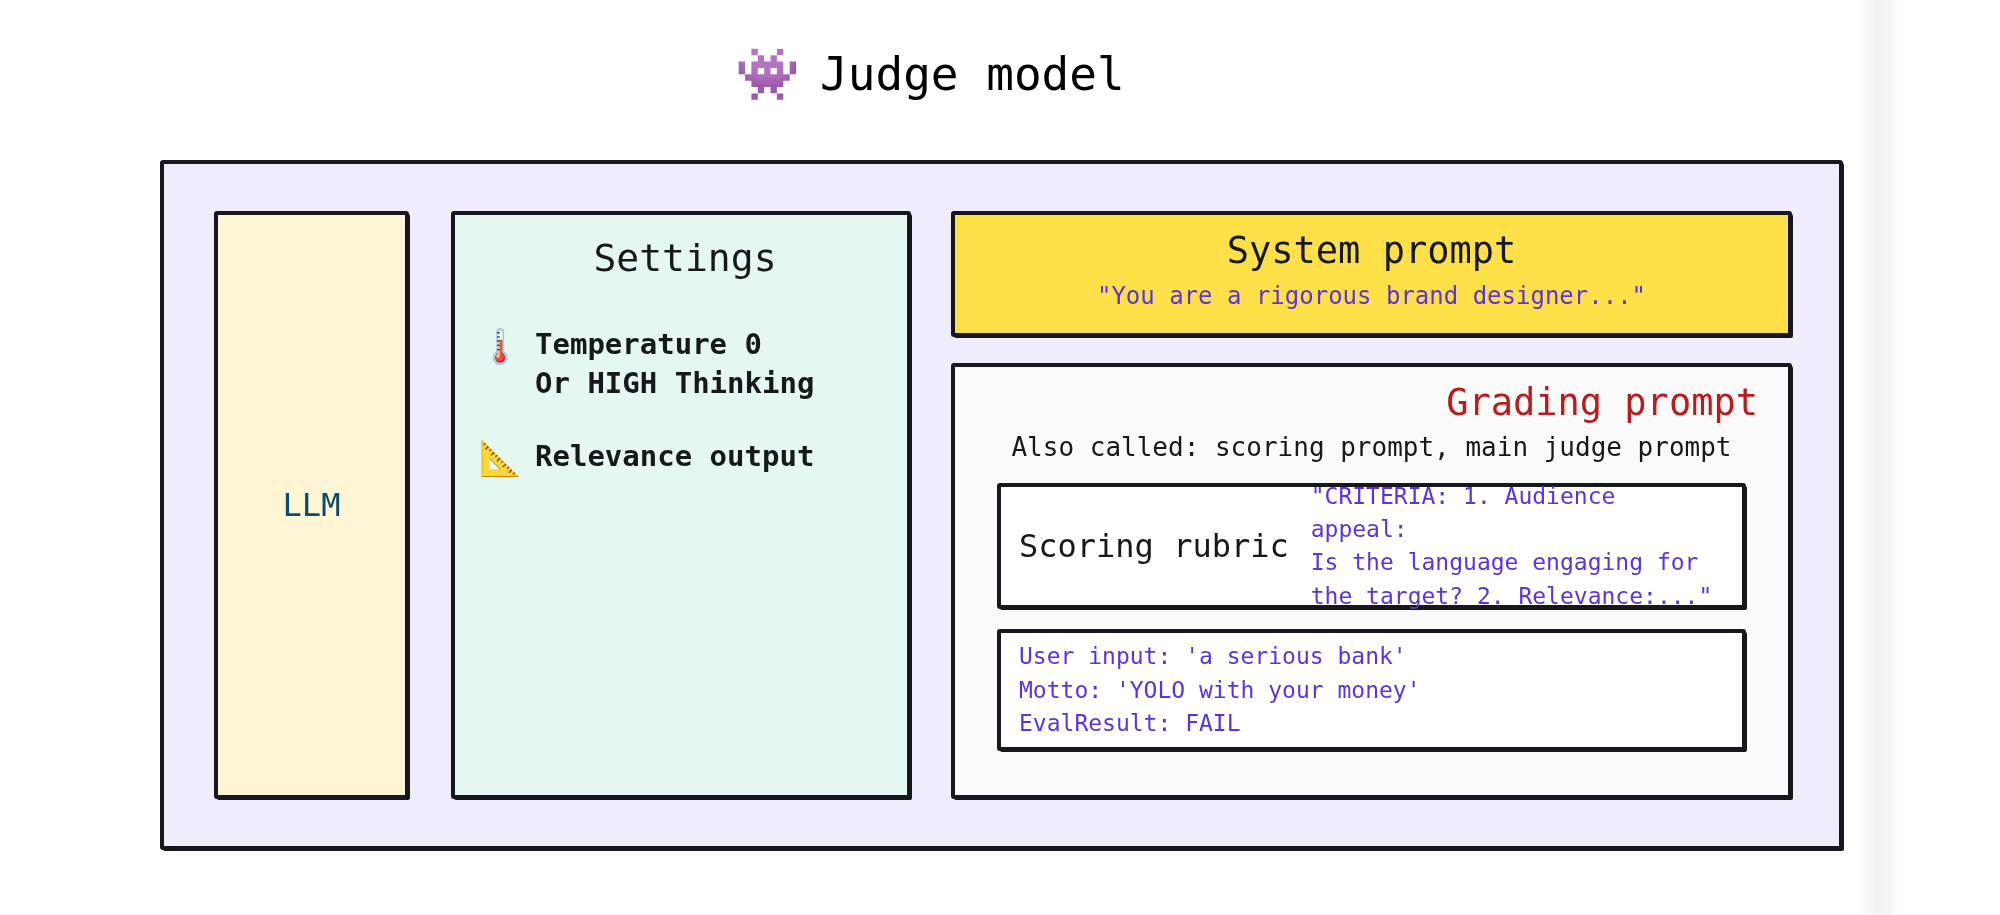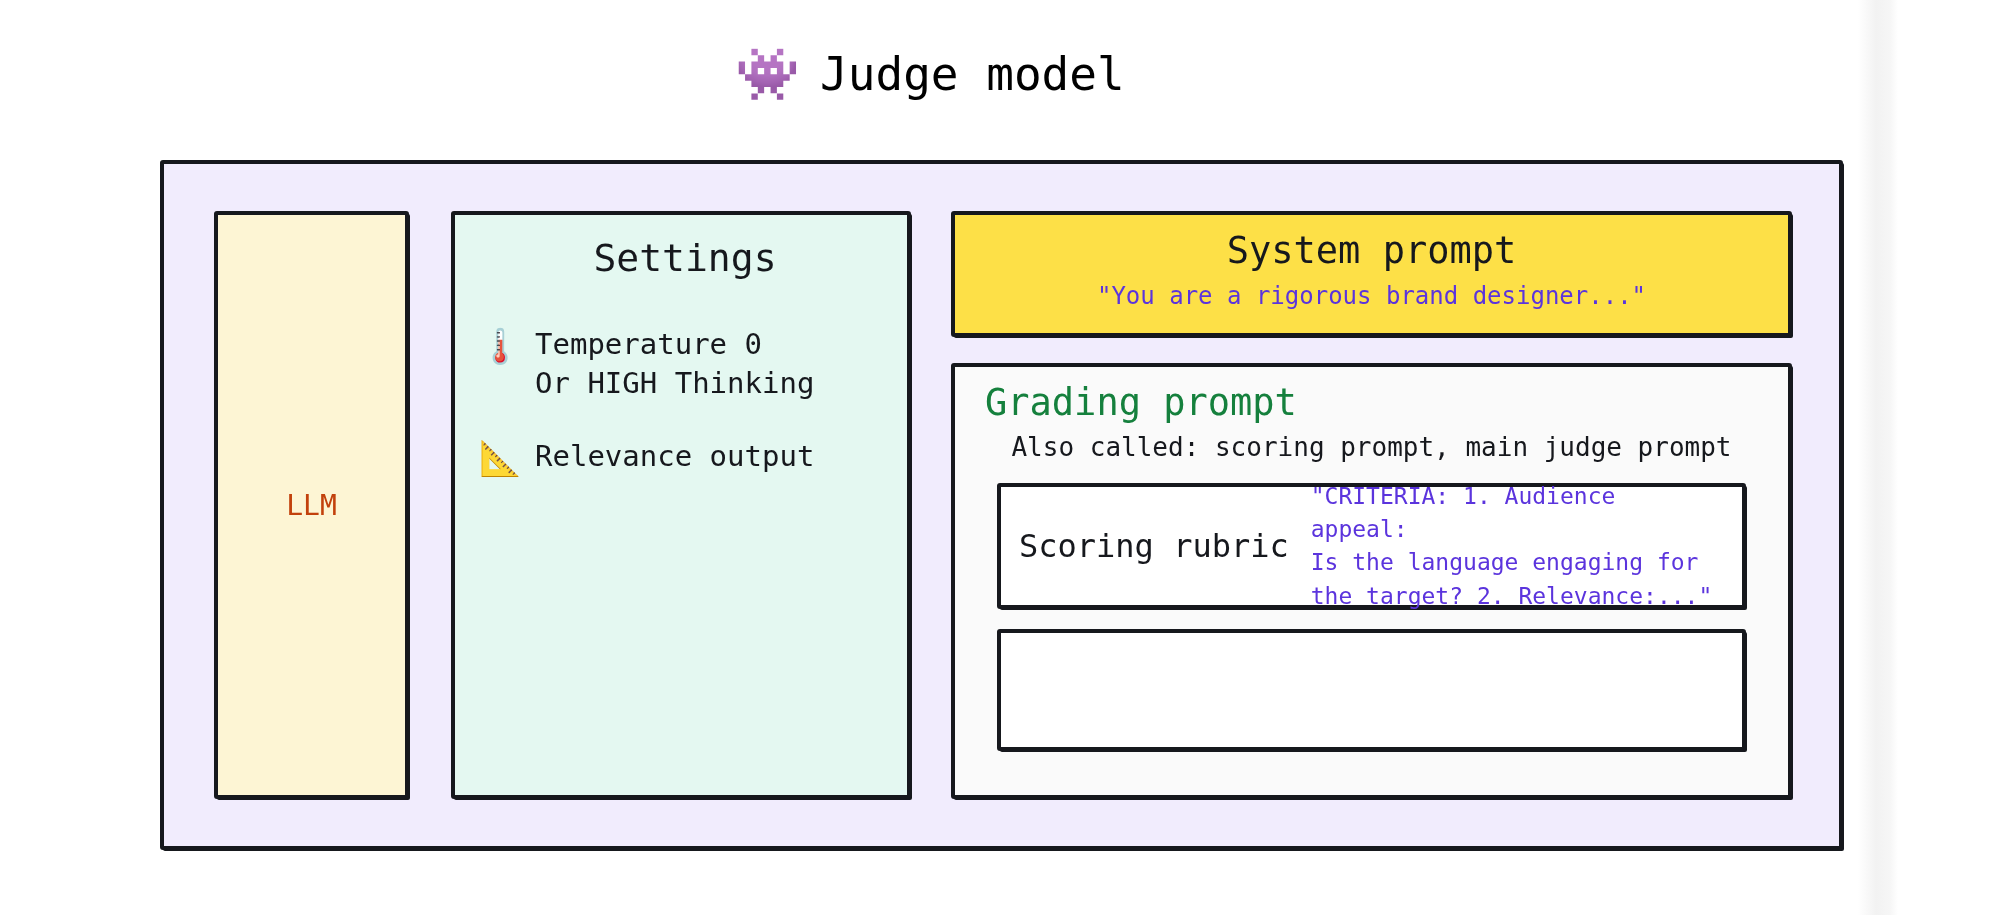--- a/index.html
+++ b/index.html
@@ -82,22 +82,22 @@
   #llm-box {
     width: 195px;
     flex: 0 0 195px;
     background: #fdf5d4;
     display: flex;
     align-items: center;
     justify-content: center;
     margin-right: 42px;
   }
   #llm-box .llm-label {
-    font-size: 28px;
-    color: #c2410c;
+    font-size: 32px;
+    color: #0c4a6e;
   }
 
   
   #settings-box {
     width: 460px;
     flex: 0 0 460px;
     background: #e4f8f1;
     margin-right: 40px;
     padding: 22px 16px 24px 24px;
     display: flex;
@@ -122,20 +122,21 @@
     flex: 0 0 auto;
     width: 40px;
     text-align: center;
     padding-top: 2px;
   }
   .setting-row .s-text {
     font-size: 29px;
     color: #16181d;
     line-height: 1.35;
     white-space: pre-line;
+    font-weight: bold;
   }
 
   
   #right-col {
     flex: 1 1 auto;
     display: flex;
     flex-direction: column;
     gap: 26px;
     min-width: 0;
   }
@@ -162,22 +163,22 @@
   
   #grading-prompt {
     background: #fafafa;
     flex: 1 1 auto;
     padding: 14px 30px 24px 30px;
     display: flex;
     flex-direction: column;
   }
   #grading-prompt .panel-title {
     font-size: 37px;
-    color: #15803d;
-    text-align: left;
+    color: #b91c1c;
+    text-align: right;
     line-height: 1.2;
   }
   #grading-prompt .panel-subtitle {
     font-size: 26px;
     color: #16181d;
     text-align: center;
     margin-top: 6px;
     margin-bottom: 20px;
     line-height: 1.25;
   }
@@ -253,18 +254,21 @@
         <div class="panel-subtitle">Also called: scoring prompt, main judge prompt</div>
 
         <div id="scoring-rubric-box" class="sub-box hb">
           <span class="sb-label">Scoring rubric</span>
           <span class="sb-value">"CRITERIA: 1. Audience appeal:
 Is the language engaging for
 the target? 2. Relevance:..."</span>
         </div>
 
         <div id="example-evals-box" class="sub-box hb">
+          <span class="sb-value">User input: 'a serious bank'
+Motto: 'YOLO with your money'
+EvalResult: FAIL</span>
         </div>
       </div>
 
     </div>
   </div>
 </div>
 
 </body></html>

